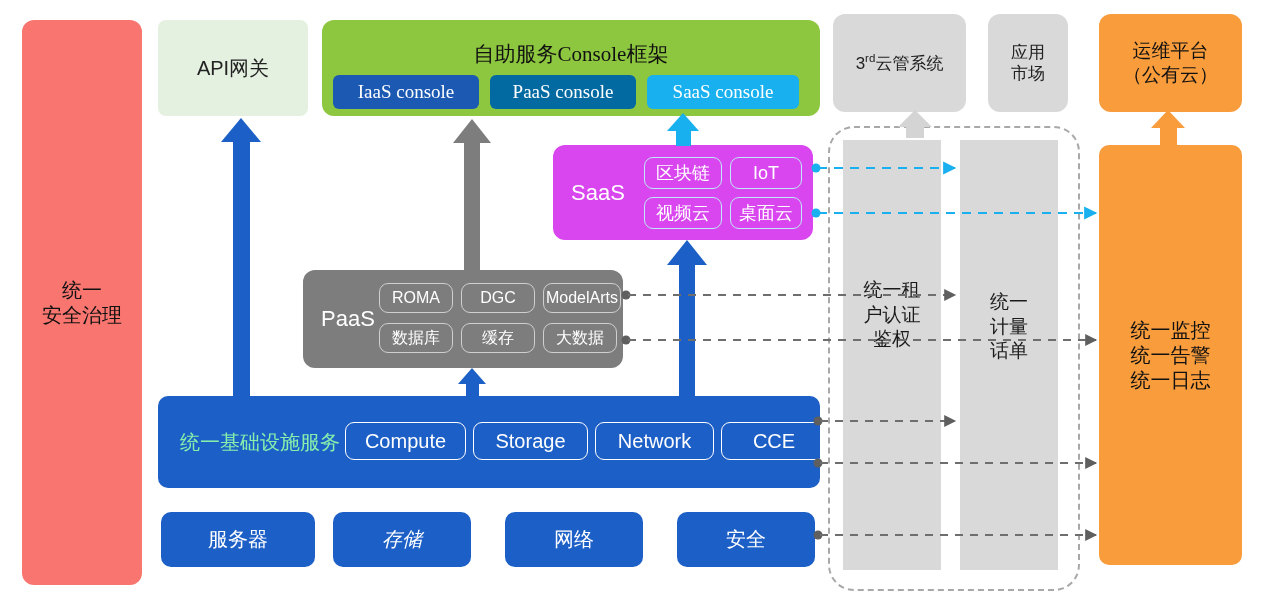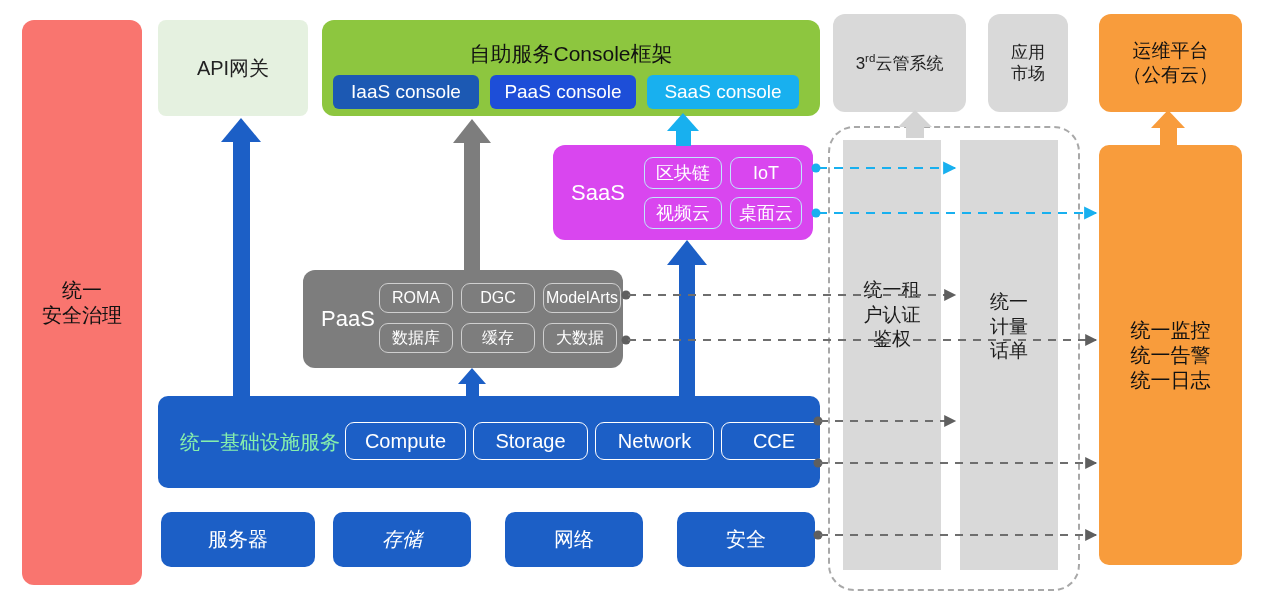--- a/index.html
+++ b/index.html
@@ -15,21 +15,21 @@
   .red-col{background:#f9756f;color:#111;font-size:20px;border-radius:12px;}
 
   
   .api-gw{background:#e5f1e0;color:#222;font-size:20px;border-radius:8px;}
 
   
   .console-frame{background:#8dc63f;border-radius:12px;}
   .console-title{position:absolute;left:0;right:0;top:20px;text-align:center;font-size:21px;color:#111;}
   .console-chip{position:absolute;height:34px;border-radius:6px;display:flex;align-items:center;justify-content:center;color:#fff;font-size:19px;padding:0 10px;box-sizing:border-box;}
   .chip-iaas{background:#1c59b3;}
-  .chip-paas{background:#1d4ed8;}
+  .chip-paas{background:#0369a1;}
   .chip-saas{background:#18b0ef;}
 
   
   .grey-box{background:#d9d9d9;color:#222;font-size:17px;border-radius:12px;}
 
   
   .orange-box{background:#f89c3c;color:#111;border-radius:12px;font-size:19px;}
   .orange-col{background:#f89c3c;color:#111;border-radius:10px;font-size:20px;}
 
   
@@ -64,21 +64,21 @@
 
   <div class="box red-col" style="left:22px;top:20px;width:120px;height:565px;">
     <span style="white-space:pre-line;">统一
 安全治理</span>
   </div>
 
   <div class="box api-gw" style="left:158px;top:20px;width:150px;height:96px;">
     <span>API网关</span>
   </div>
 
-  <div class="console-frame" style="position:absolute;left:322px;top:20px;width:498px;height:96px;">
+  <div class="console-frame" style="position:absolute;left:322px;top:20px;width:498px;height:96px;font-family:Liberation Serif, serif;">
     <div class="console-title">自助服务Console框架</div>
     <div class="console-chip chip-iaas" style="left:11px;top:55px;width:146px;">
       <span>IaaS console</span>
     </div>
     <div class="console-chip chip-paas" style="left:168px;top:55px;width:146px;">
       <span>PaaS console</span>
     </div>
     <div class="console-chip chip-saas" style="left:325px;top:55px;width:152px;">
       <span>SaaS console</span>
     </div>

